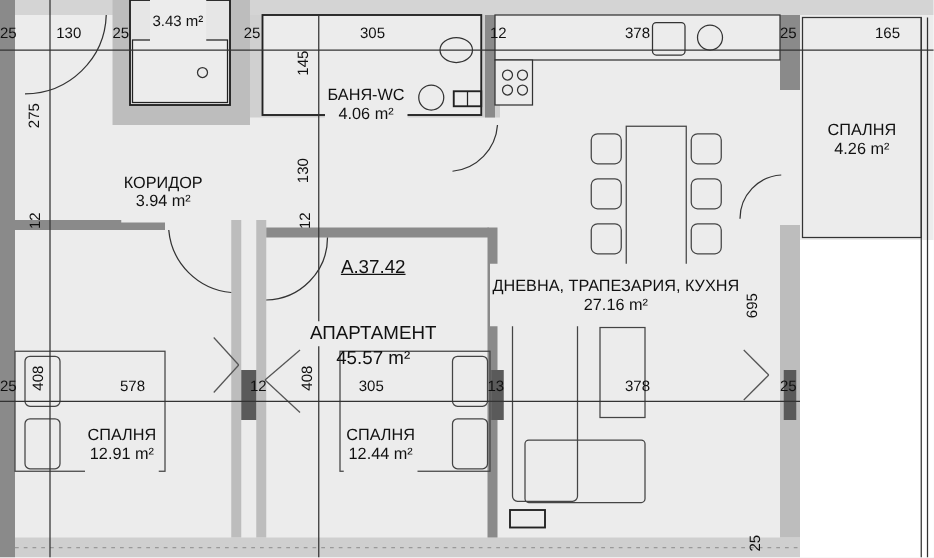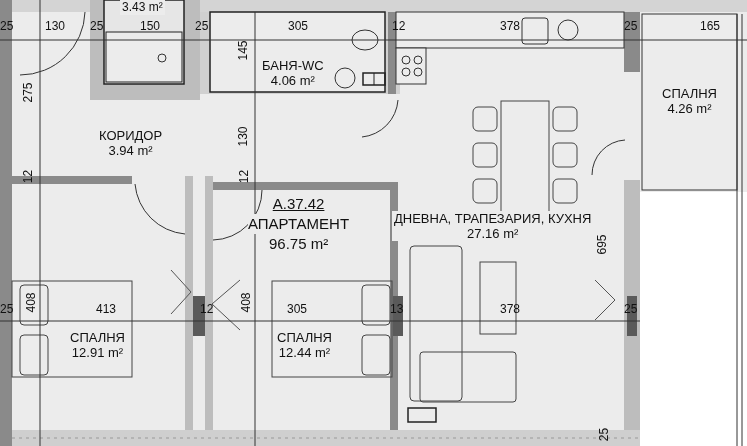--- a/index.html
+++ b/index.html
@@ -1,18 +1,18 @@
 <!DOCTYPE html>
 <html><head>
 <meta charset="utf-8">
 <style>
   html,body{margin:0;padding:0;}
   body{width:747px;height:446px;overflow:hidden;background:#ffffff;position:relative;font-family:"Liberation Sans",sans-serif;}
   #plan{position:absolute;left:0;top:0;width:747px;height:446px;}
-  .lbl{position:absolute;color:#111;font-size:13px;line-height:15px;text-align:center;white-space:nowrap;background:#ececec;padding:0 2px;}
+  .lbl{position:absolute;color:#111;font-size:13px;line-height:15px;text-align:center;white-space:nowrap;background:#ececec;padding:10px 2px;}
   .dim{position:absolute;color:#111;font-size:12px;line-height:13px;white-space:nowrap;}
   .rot{transform:rotate(-90deg);transform-origin:center center;}
   .big{font-size:15px;line-height:20px;}
 </style>
 </head>
 <body>
 
 <svg id="plan" viewBox="0 0 747 446" xmlns="http://www.w3.org/2000/svg">
 
   <rect x="0" y="0" width="747" height="446" fill="#ffffff"></rect>
@@ -133,21 +133,21 @@
 <div class="dim rot" style="left:18px;top:86px;">275</div>
 <div class="dim rot" style="left:233px;top:44px;">145</div>
 <div class="dim rot" style="left:233px;top:130px;">130</div>
 <div class="dim rot" style="left:22px;top:170px;">12</div>
 <div class="dim rot" style="left:238px;top:170px;">12</div>
 <div class="dim rot" style="left:592px;top:238px;">695</div>
 <div class="dim rot" style="left:21px;top:296px;">408</div>
 <div class="dim rot" style="left:236px;top:296px;">408</div>
 
 <div class="dim" style="left:0px;top:303px;">25</div>
-<div class="dim" style="left:96px;top:303px;">413</div>
+<div class="dim" style="left:96px;top:303px;">578</div>
 <div class="dim" style="left:200px;top:303px;">12</div>
 <div class="dim" style="left:287px;top:303px;">305</div>
 <div class="dim" style="left:390px;top:303px;">13</div>
 <div class="dim" style="left:500px;top:303px;">378</div>
 <div class="dim" style="left:624px;top:303px;">25</div>
 <div class="dim rot" style="left:598px;top:428px;">25</div>
 
 <div class="lbl" style="left:120px;top:0px;font-size:12px;">3.43 m²</div>
 
 <div class="lbl" style="left:260px;top:58px;">
@@ -175,15 +175,15 @@
   <div>12.91 m²</div>
 </div>
 
 <div class="lbl" style="left:275px;top:330px;">
   <div>СПАЛНЯ</div>
   <div>12.44 m²</div>
 </div>
 
 <div class="lbl big" style="left:246px;top:194px;background:transparent;">
   <div style="text-decoration:underline;">А.37.42</div>
-  <div style="background:#ececec;">АПАРТАМЕНТ</div>
-  <div>96.75 m²</div>
+  <div style="background:#ececec;margin-top:33px;">АПАРТАМЕНТ</div>
+  <div>45.57 m²</div>
 </div>
 
 </body></html>

